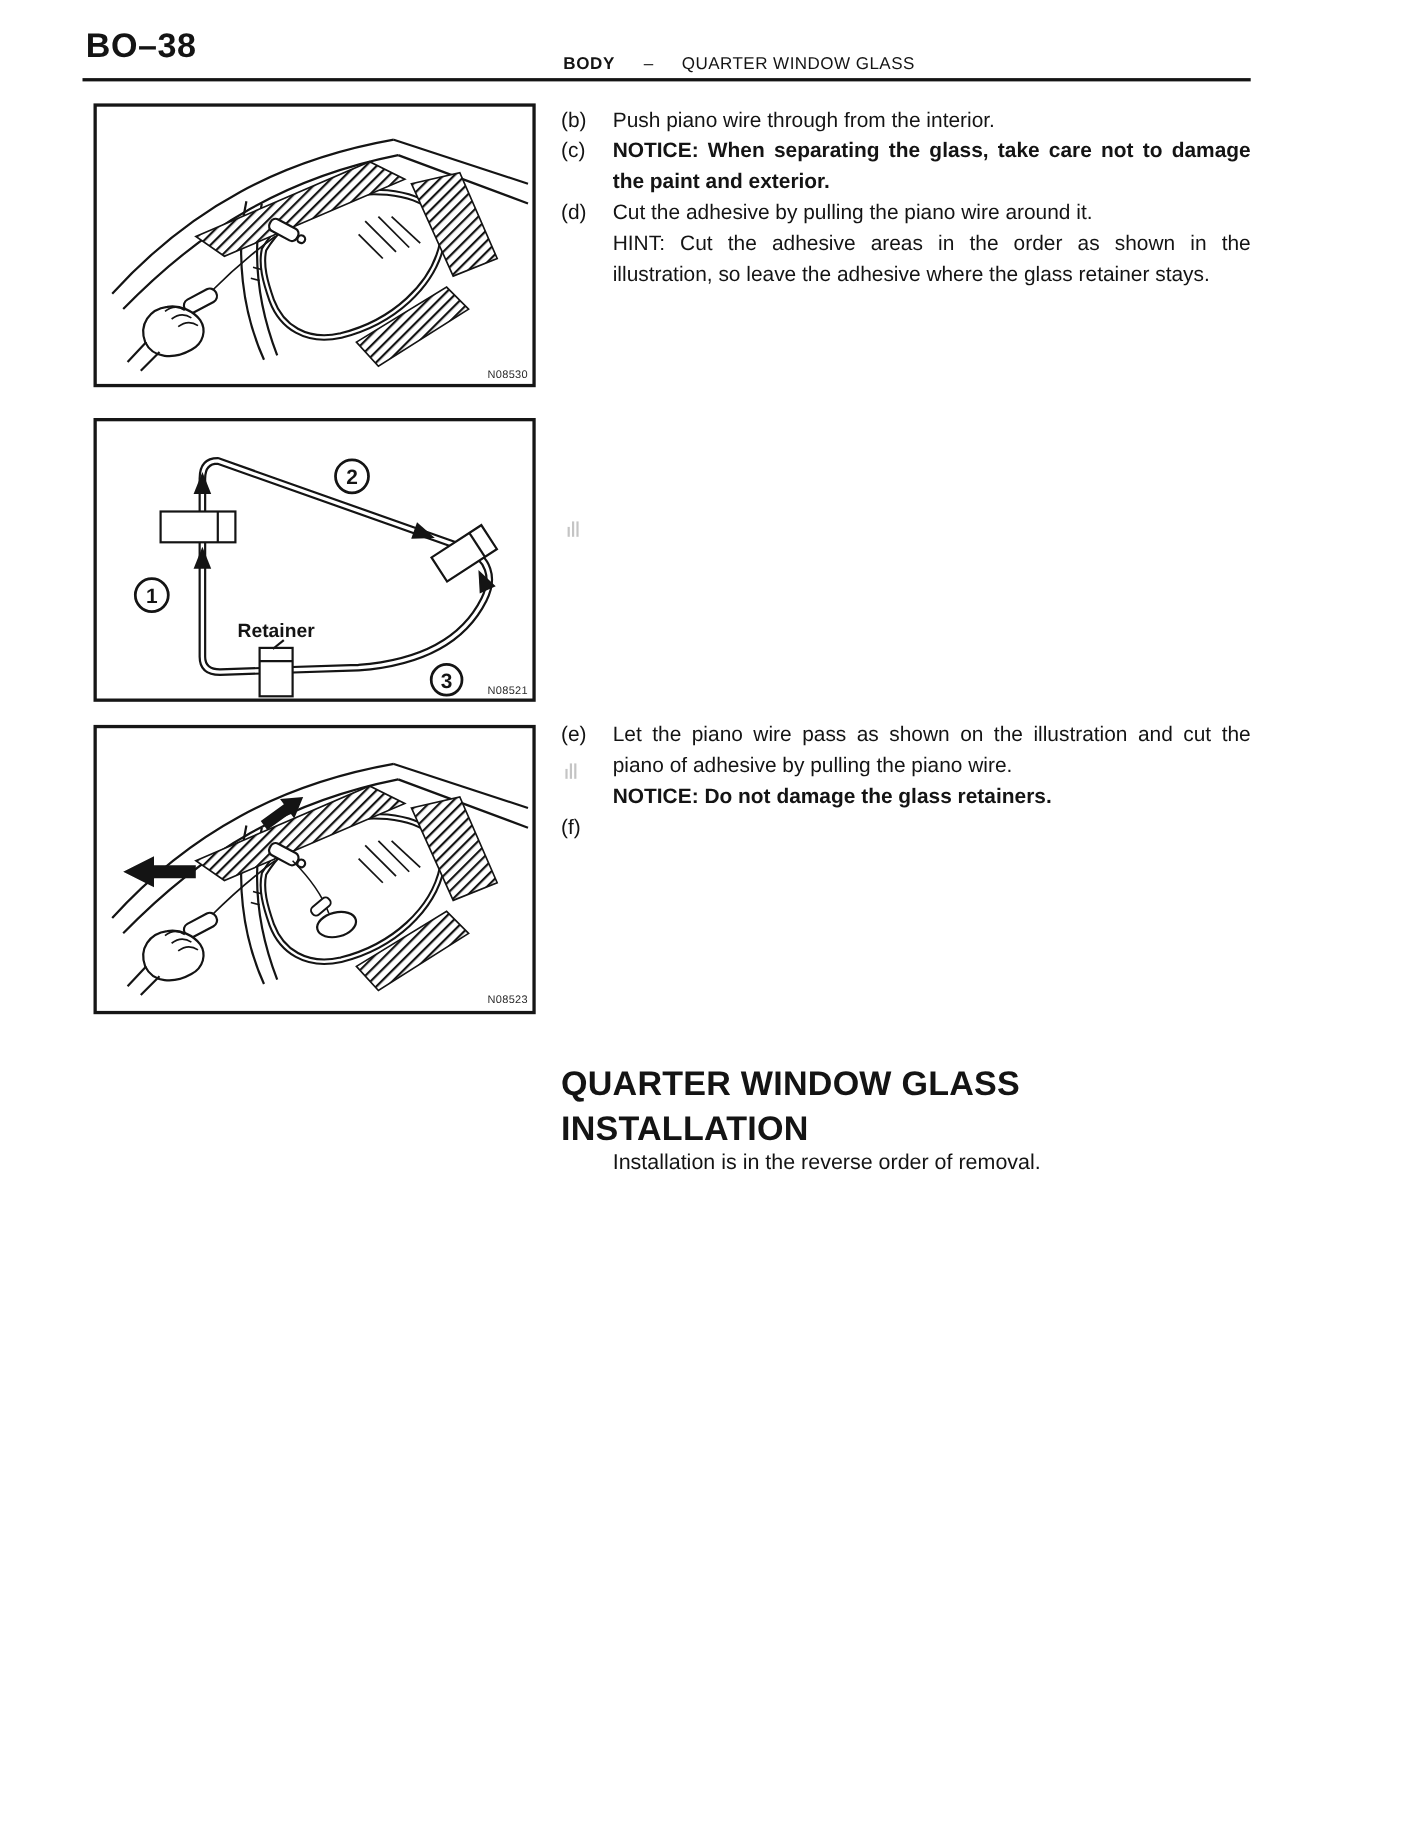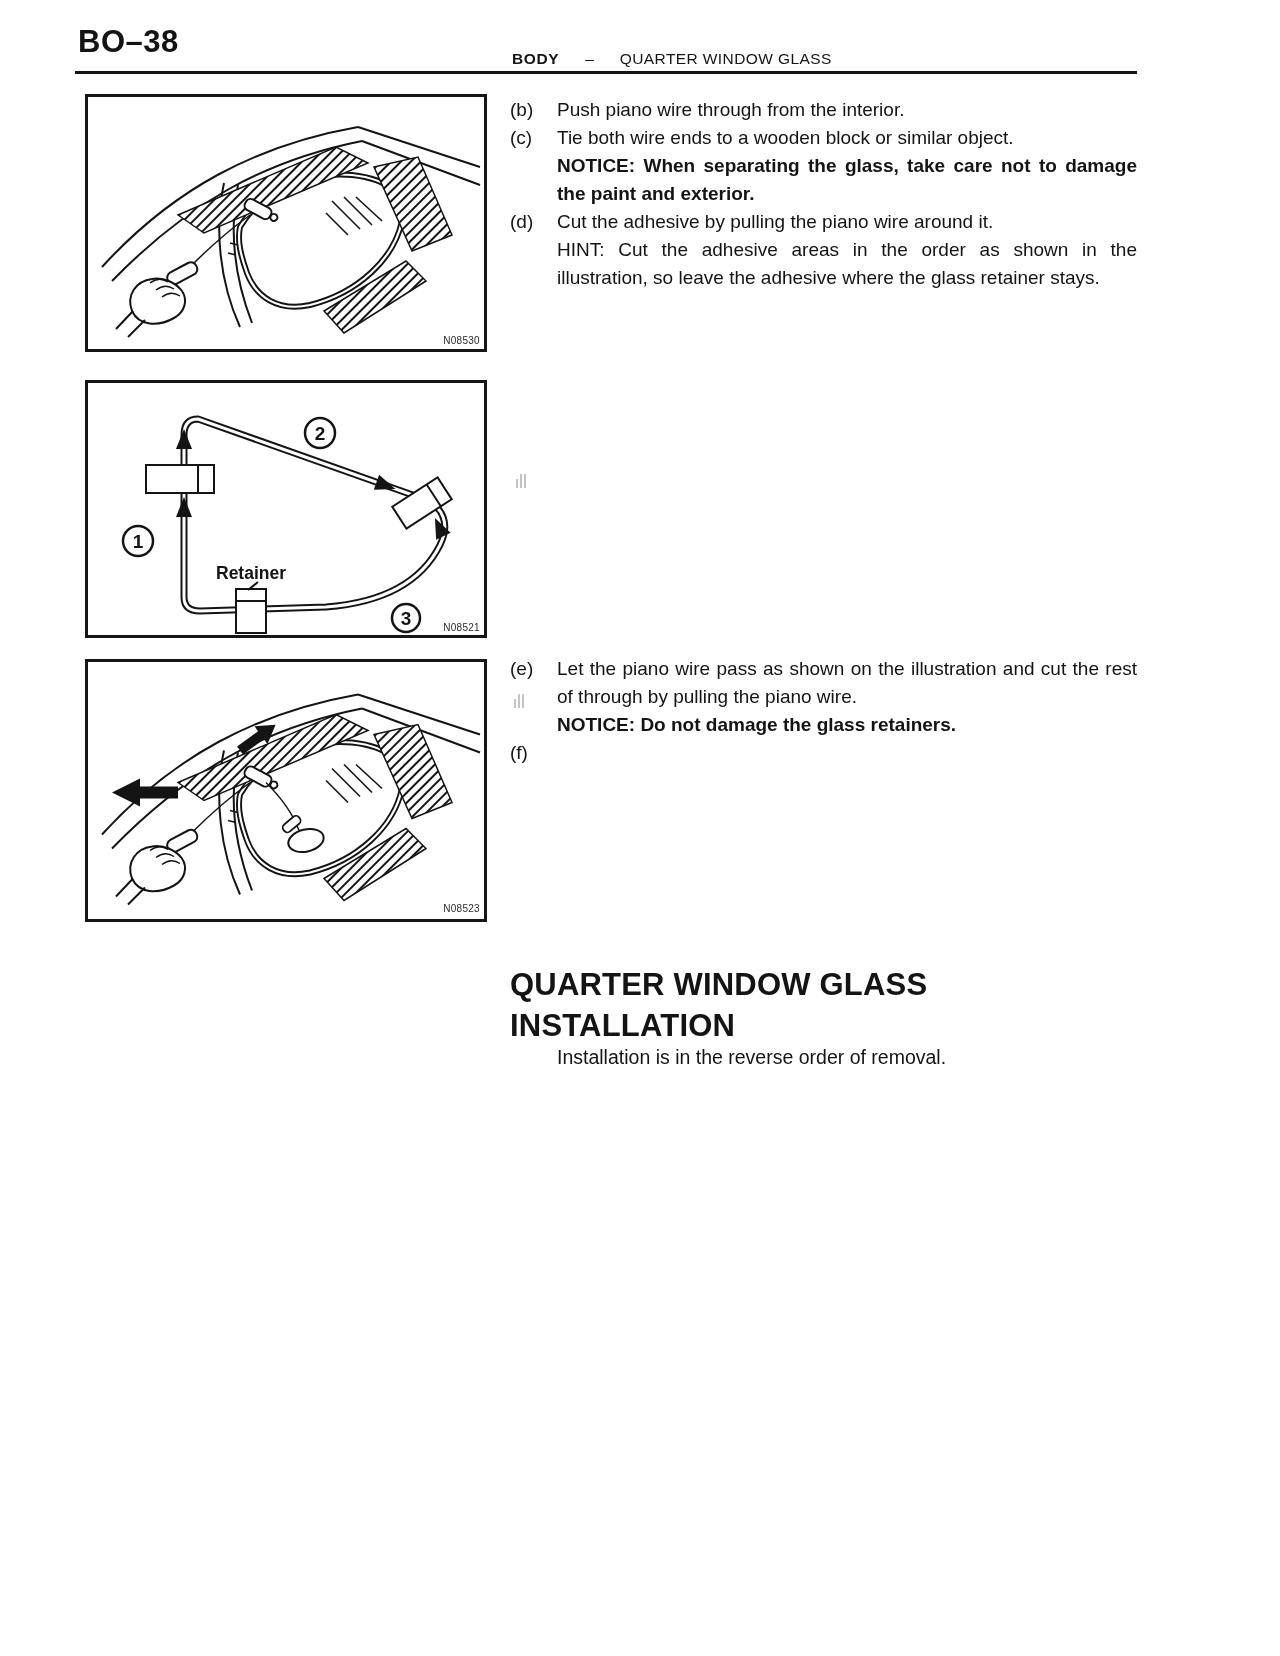--- a/index.html
+++ b/index.html
@@ -240,38 +240,37 @@
 <div class="steps" id="steps-top">
   <div class="step">
     <div class="step-label">(b)</div>
     <div class="step-body">
       <p>Push piano wire through from the interior.</p>
     </div>
   </div>
   <div class="step">
     <div class="step-label">(c)</div>
     <div class="step-body">
-      <p>Tie both wire ends to a wooden block or similar object.</p>
       <p class="bold">NOTICE: When separating the glass, take care not to damage the paint and exterior.</p>
     </div>
   </div>
   <div class="step">
     <div class="step-label">(d)</div>
     <div class="step-body">
       <p>Cut the adhesive by pulling the piano wire around it.</p>
       <p>HINT: Cut the adhesive areas in the order as shown in the illustration, so leave the adhesive where the glass retainer stays.</p>
     </div>
   </div>
 </div>
 
 <div class="steps" id="steps-bottom">
   <div class="step">
     <div class="step-label">(e)</div>
     <div class="step-body">
-      <p>Let the piano wire pass as shown on the illustration and cut the rest of through by pulling the piano wire.</p>
+      <p>Let the piano wire pass as shown on the illustration and cut the piano of adhesive by pulling the piano wire.</p>
       <p class="bold">NOTICE: Do not damage the glass retainers.</p>
     </div>
   </div>
   <div class="step">
     <div class="step-label">(f)</div>
     <div class="step-body">
     </div>
   </div>
 </div>
 

